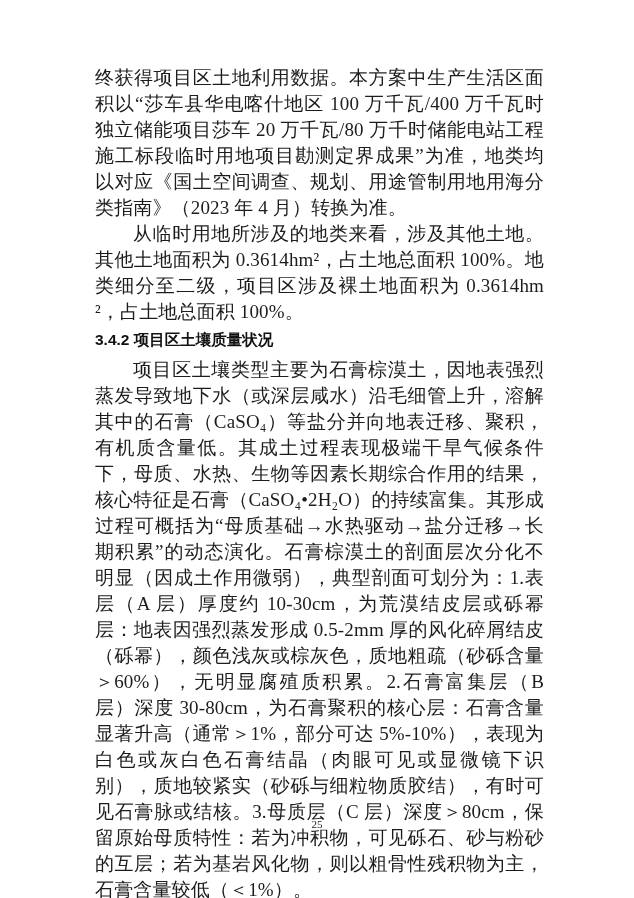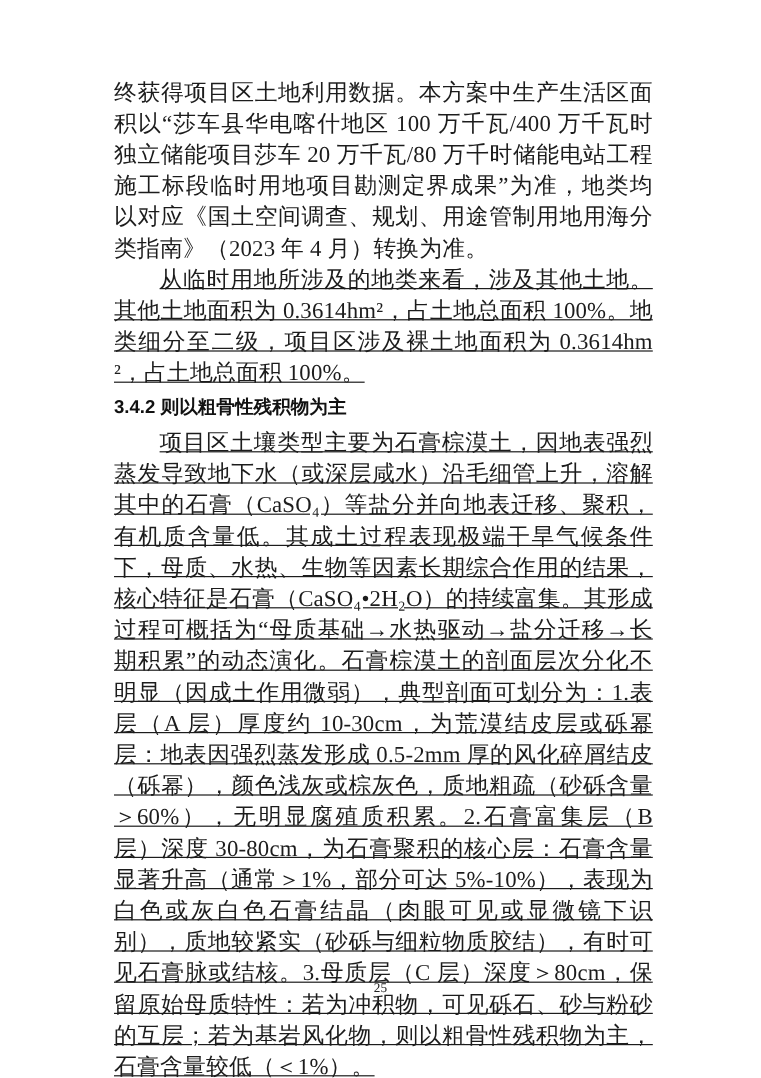--- a/index.html
+++ b/index.html
@@ -26,21 +26,20 @@
     margin: 0;
     font-size: 19px;
     line-height: 26px;
     text-align: justify;
     text-justify: inter-character;
     word-break: break-all;
     letter-spacing: 0.15px;
   }
   p.indent {
     text-indent: 2em;
-    text-decoration: underline;
   }
   h3.heading {
     margin: 2px 0 4px 0;
     font-size: 15.5px;
     line-height: 26px;
     font-weight: bold;
     font-family: "Liberation Sans", "DejaVu Sans", sans-serif;
     color: #111111;
   }
   .footer {
@@ -57,19 +56,19 @@
     font-family: "Liberation Serif", "DejaVu Serif", serif;
   }
 </style>
 </head>
 <body>
 
 <div class="page">
   <div class="content">
     <p class="body">终获得项目区土地利用数据。本方案中生产生活区面积以“莎车县华电喀什地区 100 万千瓦/400 万千瓦时独立储能项目莎车 20 万千瓦/80 万千时储能电站工程施工标段临时用地项目勘测定界成果”为准，地类均以对应《国土空间调查、规划、用途管制用地用海分类指南》（2023 年 4 月）转换为准。</p>
     <p class="body indent">从临时用地所涉及的地类来看，涉及其他土地。其他土地面积为 0.3614hm²，占土地总面积 100%。地类细分至二级，项目区涉及裸土地面积为 0.3614hm²，占土地总面积 100%。</p>
-    <h3 class="heading">3.4.2 则以粗骨性残积物为主</h3>
+    <h3 class="heading">3.4.2 项目区土壤质量状况</h3>
     <p class="body indent">项目区土壤类型主要为石膏棕漠土，因地表强烈蒸发导致地下水（或深层咸水）沿毛细管上升，溶解其中的石膏（CaSO₄）等盐分并向地表迁移、聚积，有机质含量低。其成土过程表现极端干旱气候条件下，母质、水热、生物等因素长期综合作用的结果，核心特征是石膏（CaSO₄•2H₂O）的持续富集。其形成过程可概括为“母质基础→水热驱动→盐分迁移→长期积累”的动态演化。石膏棕漠土的剖面层次分化不明显（因成土作用微弱），典型剖面可划分为：1.表层（A 层）厚度约 10-30cm，为荒漠结皮层或砾幂层：地表因强烈蒸发形成 0.5-2mm 厚的风化碎屑结皮（砾幂），颜色浅灰或棕灰色，质地粗疏（砂砾含量＞60%），无明显腐殖质积累。2.石膏富集层（B 层）深度 30-80cm，为石膏聚积的核心层：石膏含量显著升高（通常＞1%，部分可达 5%-10%），表现为白色或灰白色石膏结晶（肉眼可见或显微镜下识别），质地较紧实（砂砾与细粒物质胶结），有时可见石膏脉或结核。3.母质层（C 层）深度＞80cm，保留原始母质特性：若为冲积物，可见砾石、砂与粉砂的互层；若为基岩风化物，则以粗骨性残积物为主，石膏含量较低（＜1%）。</p>
   </div>
   <div class="footer">
     <span>25</span>
   </div>
 </div>
 
 </body></html>

